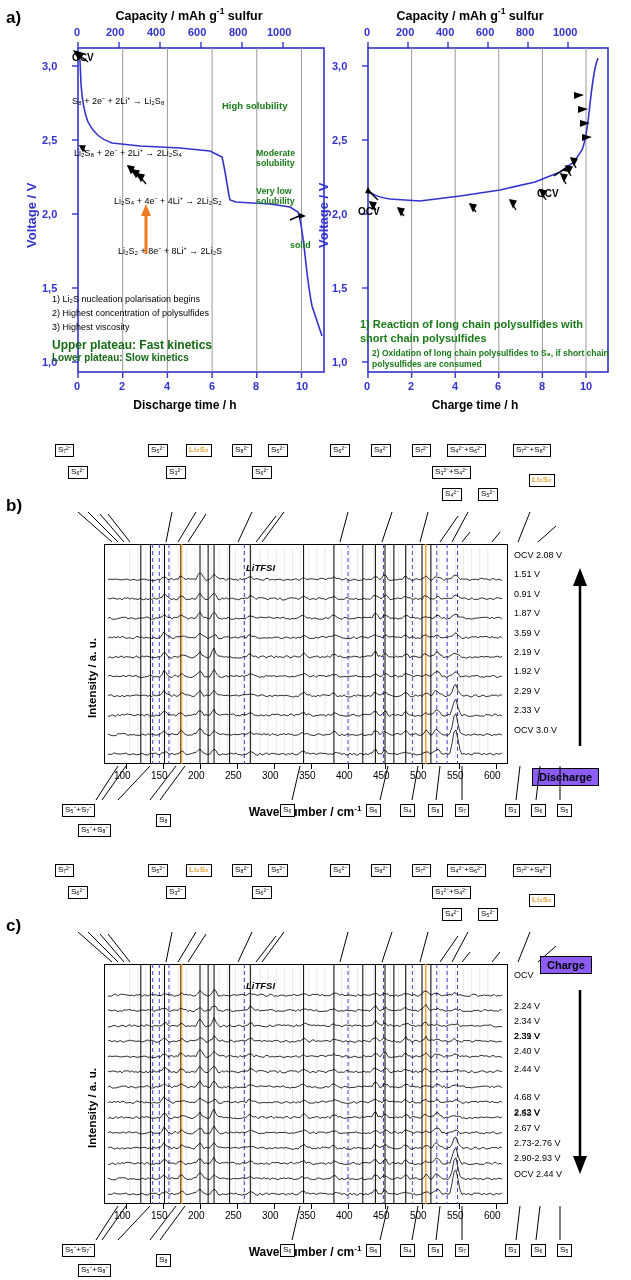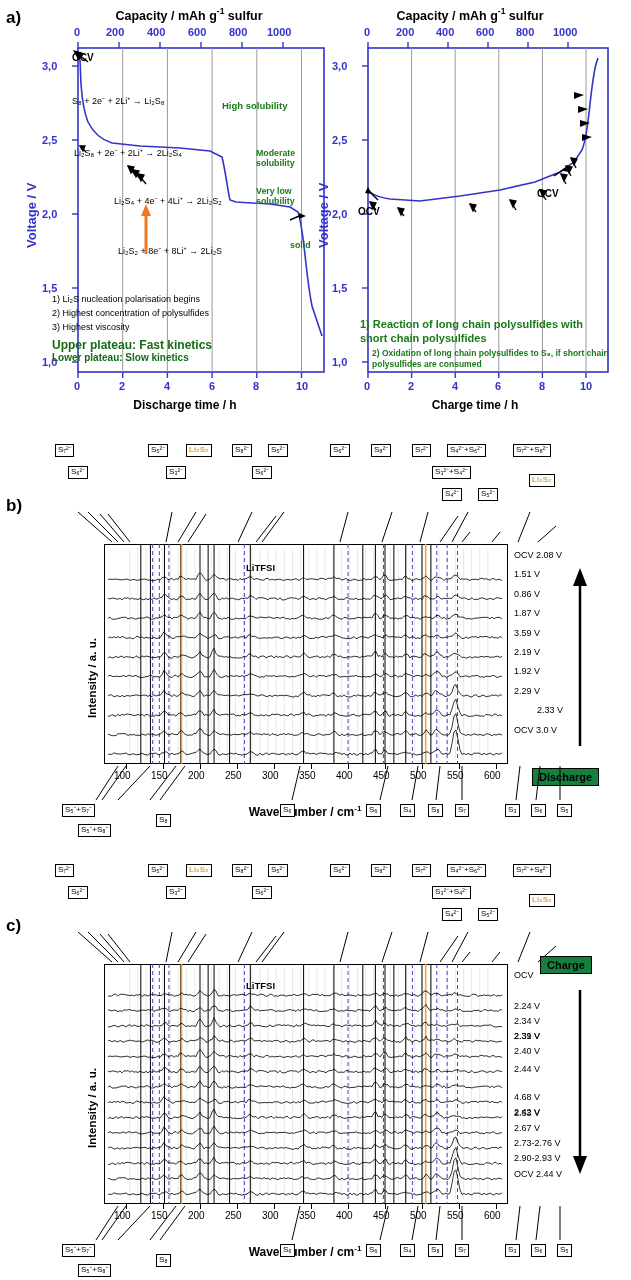--- a/index.html
+++ b/index.html
@@ -36,24 +36,24 @@
   }
   .assign-box.orange { color: #E8A33D; font-weight: bold; }
   .spec-lbl { position: absolute; font-size: 9px; color: #000; white-space: nowrap; }
   .ylab-rot {
     position: absolute; font-size: 11.5px; font-weight: bold;
     transform: rotate(-90deg); transform-origin: left top; white-space: nowrap;
   }
   .xlab { position: absolute; font-size: 12px; font-weight: bold; text-align: center; }
   .xtick { position: absolute; font-size: 10px; }
   .dirbox {
-    position: absolute; border: 1.2px solid #000; background: #15803d;
+    position: absolute; border: 1.2px solid #000; background: #8b5cf6;
     font-size: 11px; font-weight: bold; padding: 2px 6px;
   }
-  .litfsi { position: absolute; font-size: 9.5px; font-weight: bold; }
+  .litfsi { position: absolute; font-size: 9.5px; font-weight: bold; font-style: italic; }
   svg { display: block; }
 </style>
 </head>
 <body>
 
 <div id="panel-a">
   <div class="panel-label" style="left:6px; top:8px;">a)</div>
 
   <div>
     <div style="position:absolute;left:58px;top:6px;width:262px;text-align:center;">
@@ -412,27 +412,27 @@
       <path d="M4.0,54.3 L6.0,55.0 L8.0,54.0 L10.0,54.2 L12.0,54.8 L14.0,55.3 L16.0,54.1 L18.0,56.0 L20.0,53.9 L22.0,54.2 L24.0,53.7 L26.0,55.3 L28.0,53.8 L30.0,55.2 L32.0,54.8 L34.0,55.6 L36.0,54.3 L38.0,55.2 L40.0,55.9 L42.0,54.4 L44.0,55.9 L46.0,54.2 L48.0,55.5 L50.0,53.8 L52.0,55.2 L54.0,54.8 L56.0,53.7 L58.0,53.4 L60.0,50.2 L62.0,50.9 L64.0,53.0 L66.0,54.6 L68.0,55.5 L70.0,54.5 L72.0,56.0 L74.0,55.0 L76.0,52.1 L78.0,52.2 L80.0,53.2 L82.0,55.7 L84.0,55.0 L86.0,55.6 L88.0,54.1 L90.0,55.2 L92.0,55.0 L94.0,51.2 L96.0,49.4 L98.0,52.3 L100.0,54.6 L102.0,55.6 L104.0,55.6 L106.0,53.5 L108.0,50.9 L110.0,49.2 L112.0,51.2 L114.0,55.3 L116.0,55.9 L118.0,53.7 L120.0,55.2 L122.0,53.7 L124.0,55.0 L126.0,54.9 L128.0,53.9 L130.0,54.9 L132.0,55.0 L134.0,55.9 L136.0,55.1 L138.0,54.2 L140.0,54.7 L142.0,53.9 L144.0,54.3 L146.0,51.2 L148.0,52.3 L150.0,53.4 L152.0,55.4 L154.0,53.8 L156.0,53.8 L158.0,53.6 L160.0,54.2 L162.0,54.7 L164.0,55.9 L166.0,54.0 L168.0,54.3 L170.0,53.8 L172.0,54.4 L174.0,55.7 L176.0,53.6 L178.0,56.0 L180.0,55.9 L182.0,55.5 L184.0,54.3 L186.0,54.0 L188.0,53.6 L190.0,54.3 L192.0,54.0 L194.0,55.5 L196.0,54.5 L198.0,53.0 L200.0,52.0 L202.0,53.8 L204.0,54.0 L206.0,55.9 L208.0,54.7 L210.0,54.7 L212.0,55.9 L214.0,53.8 L216.0,53.9 L218.0,54.6 L220.0,54.8 L222.0,55.9 L224.0,54.1 L226.0,53.8 L228.0,53.4 L230.0,52.3 L232.0,53.7 L234.0,55.4 L236.0,55.3 L238.0,55.2 L240.0,55.5 L242.0,53.6 L244.0,53.9 L246.0,55.1 L248.0,54.9 L250.0,55.4 L252.0,54.1 L254.0,55.6 L256.0,55.3 L258.0,55.2 L260.0,54.2 L262.0,55.4 L264.0,54.7 L266.0,55.5 L268.0,53.5 L270.0,51.1 L272.0,51.8 L274.0,52.8 L276.0,54.0 L278.0,54.5 L280.0,52.3 L282.0,50.9 L284.0,52.9 L286.0,55.5 L288.0,55.6 L290.0,54.2 L292.0,55.0 L294.0,53.7 L296.0,54.8 L298.0,54.3 L300.0,52.7 L302.0,52.3 L304.0,53.8 L306.0,53.6 L308.0,55.1 L310.0,55.3 L312.0,53.8 L314.0,55.7 L316.0,54.4 L318.0,55.3 L320.0,51.8 L322.0,52.1 L324.0,52.9 L326.0,55.1 L328.0,54.9 L330.0,55.0 L332.0,53.7 L334.0,52.1 L336.0,54.1 L338.0,55.2 L340.0,54.1 L342.0,54.7 L344.0,54.3 L346.0,54.3 L348.0,54.3 L350.0,51.7 L352.0,51.2 L354.0,51.7 L356.0,54.0 L358.0,54.2 L360.0,53.9 L362.0,54.2 L364.0,55.6 L366.0,55.3 L368.0,53.7 L370.0,55.7 L372.0,55.3 L374.0,55.3 L376.0,54.4 L378.0,53.8 L380.0,54.3 L382.0,55.3 L384.0,55.3 L386.0,54.1 L388.0,55.2 L390.0,55.4 L392.0,53.9 L394.0,53.7 L396.0,54.4 L398.0,54.5 " fill="none" stroke="#000" stroke-width="0.8"></path>
       <path d="M4.0,35.7 L6.0,35.0 L8.0,35.5 L10.0,35.2 L12.0,35.2 L14.0,35.3 L16.0,35.9 L18.0,35.7 L20.0,35.7 L22.0,35.2 L24.0,35.3 L26.0,36.5 L28.0,35.6 L30.0,35.3 L32.0,36.2 L34.0,36.3 L36.0,35.6 L38.0,35.4 L40.0,35.0 L42.0,35.4 L44.0,36.2 L46.0,36.0 L48.0,36.4 L50.0,36.5 L52.0,36.2 L54.0,34.8 L56.0,36.4 L58.0,33.7 L60.0,33.2 L62.0,33.3 L64.0,35.7 L66.0,35.0 L68.0,34.5 L70.0,36.2 L72.0,34.7 L74.0,35.5 L76.0,32.0 L78.0,32.5 L80.0,34.5 L82.0,35.5 L84.0,34.5 L86.0,35.1 L88.0,35.1 L90.0,34.8 L92.0,35.5 L94.0,30.8 L96.0,28.5 L98.0,30.8 L100.0,33.8 L102.0,36.4 L104.0,35.9 L106.0,34.9 L108.0,32.8 L110.0,30.2 L112.0,32.3 L114.0,33.9 L116.0,34.9 L118.0,34.6 L120.0,34.6 L122.0,36.4 L124.0,34.8 L126.0,34.5 L128.0,35.1 L130.0,35.8 L132.0,35.1 L134.0,36.6 L136.0,34.4 L138.0,35.8 L140.0,34.8 L142.0,34.9 L144.0,33.5 L146.0,32.6 L148.0,33.3 L150.0,35.9 L152.0,34.3 L154.0,35.0 L156.0,35.6 L158.0,36.1 L160.0,36.2 L162.0,34.3 L164.0,34.5 L166.0,36.2 L168.0,35.1 L170.0,36.0 L172.0,35.5 L174.0,35.6 L176.0,35.0 L178.0,36.0 L180.0,36.4 L182.0,35.7 L184.0,35.3 L186.0,36.0 L188.0,35.8 L190.0,35.4 L192.0,34.6 L194.0,36.0 L196.0,36.0 L198.0,34.2 L200.0,33.5 L202.0,35.5 L204.0,35.2 L206.0,35.0 L208.0,34.7 L210.0,35.2 L212.0,35.4 L214.0,35.8 L216.0,34.4 L218.0,34.2 L220.0,34.9 L222.0,35.6 L224.0,34.2 L226.0,34.3 L228.0,34.2 L230.0,32.7 L232.0,34.5 L234.0,34.3 L236.0,34.7 L238.0,36.0 L240.0,35.4 L242.0,34.4 L244.0,36.0 L246.0,36.4 L248.0,36.1 L250.0,35.1 L252.0,35.5 L254.0,36.5 L256.0,36.3 L258.0,36.0 L260.0,34.3 L262.0,36.1 L264.0,35.1 L266.0,35.5 L268.0,35.3 L270.0,33.1 L272.0,32.5 L274.0,33.7 L276.0,35.9 L278.0,33.4 L280.0,31.1 L282.0,31.5 L284.0,35.4 L286.0,36.4 L288.0,36.3 L290.0,35.8 L292.0,35.9 L294.0,35.6 L296.0,34.9 L298.0,35.7 L300.0,32.9 L302.0,32.1 L304.0,34.8 L306.0,34.8 L308.0,36.5 L310.0,35.8 L312.0,34.6 L314.0,35.3 L316.0,36.0 L318.0,34.4 L320.0,33.8 L322.0,31.8 L324.0,33.8 L326.0,36.2 L328.0,36.2 L330.0,33.6 L332.0,32.9 L334.0,33.4 L336.0,33.8 L338.0,34.5 L340.0,36.5 L342.0,34.7 L344.0,35.0 L346.0,34.7 L348.0,33.9 L350.0,31.3 L352.0,31.2 L354.0,32.8 L356.0,35.3 L358.0,34.8 L360.0,35.4 L362.0,34.8 L364.0,35.6 L366.0,36.5 L368.0,35.2 L370.0,35.5 L372.0,35.2 L374.0,35.9 L376.0,34.5 L378.0,34.2 L380.0,35.2 L382.0,34.7 L384.0,35.4 L386.0,36.2 L388.0,34.6 L390.0,34.7 L392.0,36.2 L394.0,35.2 L396.0,35.7 L398.0,36.3 " fill="none" stroke="#000" stroke-width="0.8"></path>
     </svg>
 
   <div class="ylab-rot" style="left:86px;top:278px;">Intensity / a. u.</div>
   <div class="litfsi" style="left:246px;top:122px;">LiTFSI</div>
 
   <div id="b-spec-labels">
       <div class="spec-lbl" style="left: 514px; top: 110px;">OCV 2.08 V</div>
       <div class="spec-lbl" style="left: 514px; top: 129.4px;">1.51 V</div>
-      <div class="spec-lbl" style="left: 514px; top: 148.8px;">0.86 V</div>
+      <div class="spec-lbl" style="left: 514px; top: 148.8px;">0.91 V</div>
       <div class="spec-lbl" style="left: 514px; top: 168.2px;">1.87 V</div>
       <div class="spec-lbl" style="left: 514px; top: 187.6px;">3.59 V</div>
       <div class="spec-lbl" style="left: 514px; top: 207px;">2.19 V</div>
       <div class="spec-lbl" style="left: 514px; top: 226.4px;">1.92 V</div>
       <div class="spec-lbl" style="left: 514px; top: 245.8px;">2.29 V</div>
-      <div class="spec-lbl" style="left: 514px; top: 265.2px; margin-left: 23px;">2.33 V</div>
+      <div class="spec-lbl" style="left: 514px; top: 265.2px;">2.33 V</div>
       <div class="spec-lbl" style="left: 514px; top: 284.6px;">OCV 3.0 V</div>
     </div>
   <div id="b-xticks">
       <div class="xtick" style="left: 114px; top: 330px;">100</div>
       <div style="position: absolute; width: 1px; height: 5px; background: rgb(0, 0, 0); left: 126px; top: 324px;"></div>
       <div class="xtick" style="left: 151px; top: 330px;">150</div>
       <div style="position: absolute; width: 1px; height: 5px; background: rgb(0, 0, 0); left: 163px; top: 324px;"></div>
       <div class="xtick" style="left: 188px; top: 330px;">200</div>
       <div style="position: absolute; width: 1px; height: 5px; background: rgb(0, 0, 0); left: 200px; top: 324px;"></div>
       <div class="xtick" style="left: 225px; top: 330px;">250</div>

